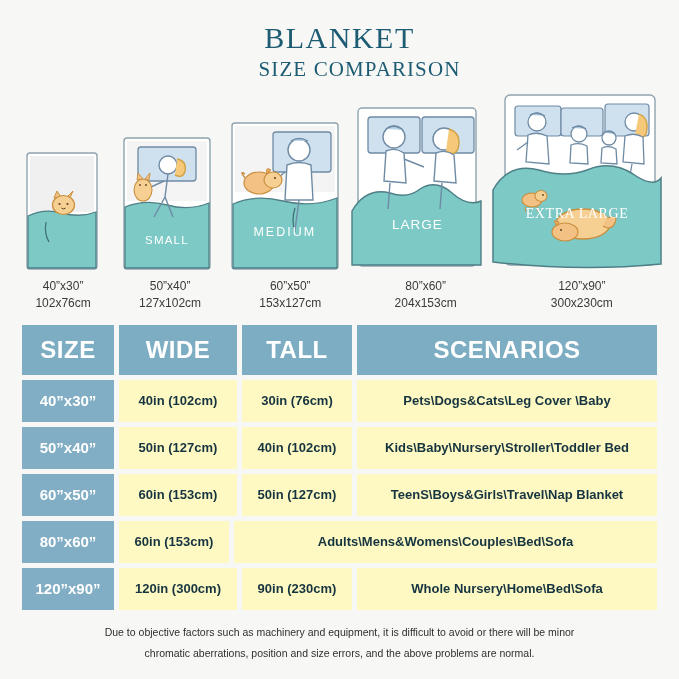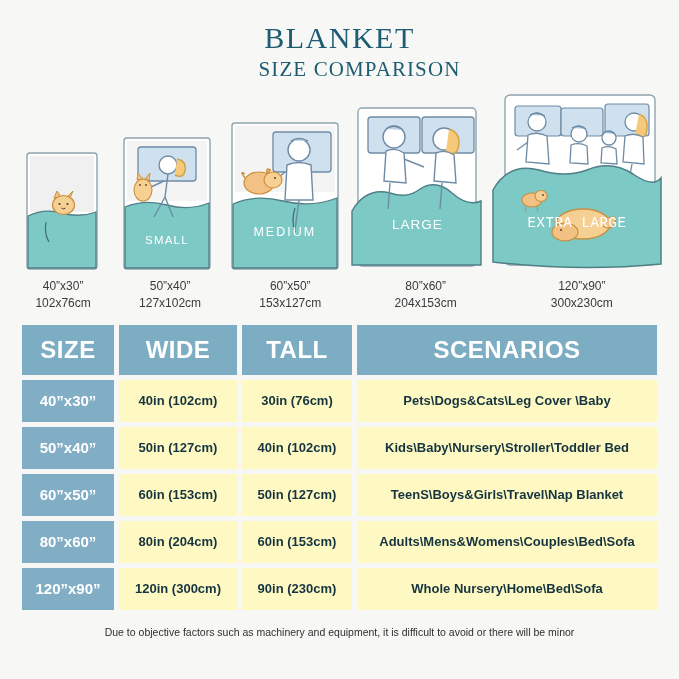--- a/index.html
+++ b/index.html
@@ -46,22 +46,22 @@
     position: absolute;
     left: 0; right: 0;
     text-align: center;
     color: #ffffff;
     pointer-events: none;
     white-space: nowrap;
   }
   .lab-small  { bottom: 26px; font-size: 11.5px; letter-spacing: 1.2px; }
   .lab-medium { bottom: 33px; font-size: 12.5px; letter-spacing: 2.0px; }
   .lab-large  { bottom: 40px; font-size: 13.5px; letter-spacing: 1.0px; }
-  .lab-xl     { bottom: 41px; font-size: 14px; letter-spacing: 0.6px;
-                font-family: Liberation Mono, monospace; }
+  .lab-xl     { bottom: 50px; font-size: 14px; letter-spacing: 0.6px;
+                font-family: Liberation Serif, serif; }
 
   
   .dims-row {
     display: flex;
     margin: 6px 12px 0 12px;
   }
   .dim-cap {
     text-align: center;
     font-size: 12px;
     color: #3a3a3a;
@@ -328,30 +328,30 @@
 
     <div class="trow body">
       <div class="tcell c-size">60”x50”</div>
       <div class="tcell c-wide">60in (153cm)</div>
       <div class="tcell c-tall">50in (127cm)</div>
       <div class="tcell c-scen">TeenS\Boys&amp;Girls\Travel\Nap Blanket</div>
     </div>
 
     <div class="trow body">
       <div class="tcell c-size">80”x60”</div>
-      <div class="tcell c-wide">80in (204cm)</div>
       <div class="tcell c-tall">60in (153cm)</div>
       <div class="tcell c-scen">Adults\Mens&amp;Womens\Couples\Bed\Sofa</div>
     </div>
 
     <div class="trow body">
       <div class="tcell c-size">120”x90”</div>
       <div class="tcell c-wide">120in (300cm)</div>
       <div class="tcell c-tall">90in (230cm)</div>
       <div class="tcell c-scen">Whole Nursery\Home\Bed\Sofa</div>
     </div>
   </div>
 
   <div class="footer">
     <div>Due to objective factors such as machinery and equipment, it is difficult to avoid or there will be minor</div>
+    <div>chromatic  aberrations, position and size errors, and the above problems are normal.</div>
   </div>
 
 </div>
 
 </body></html>

